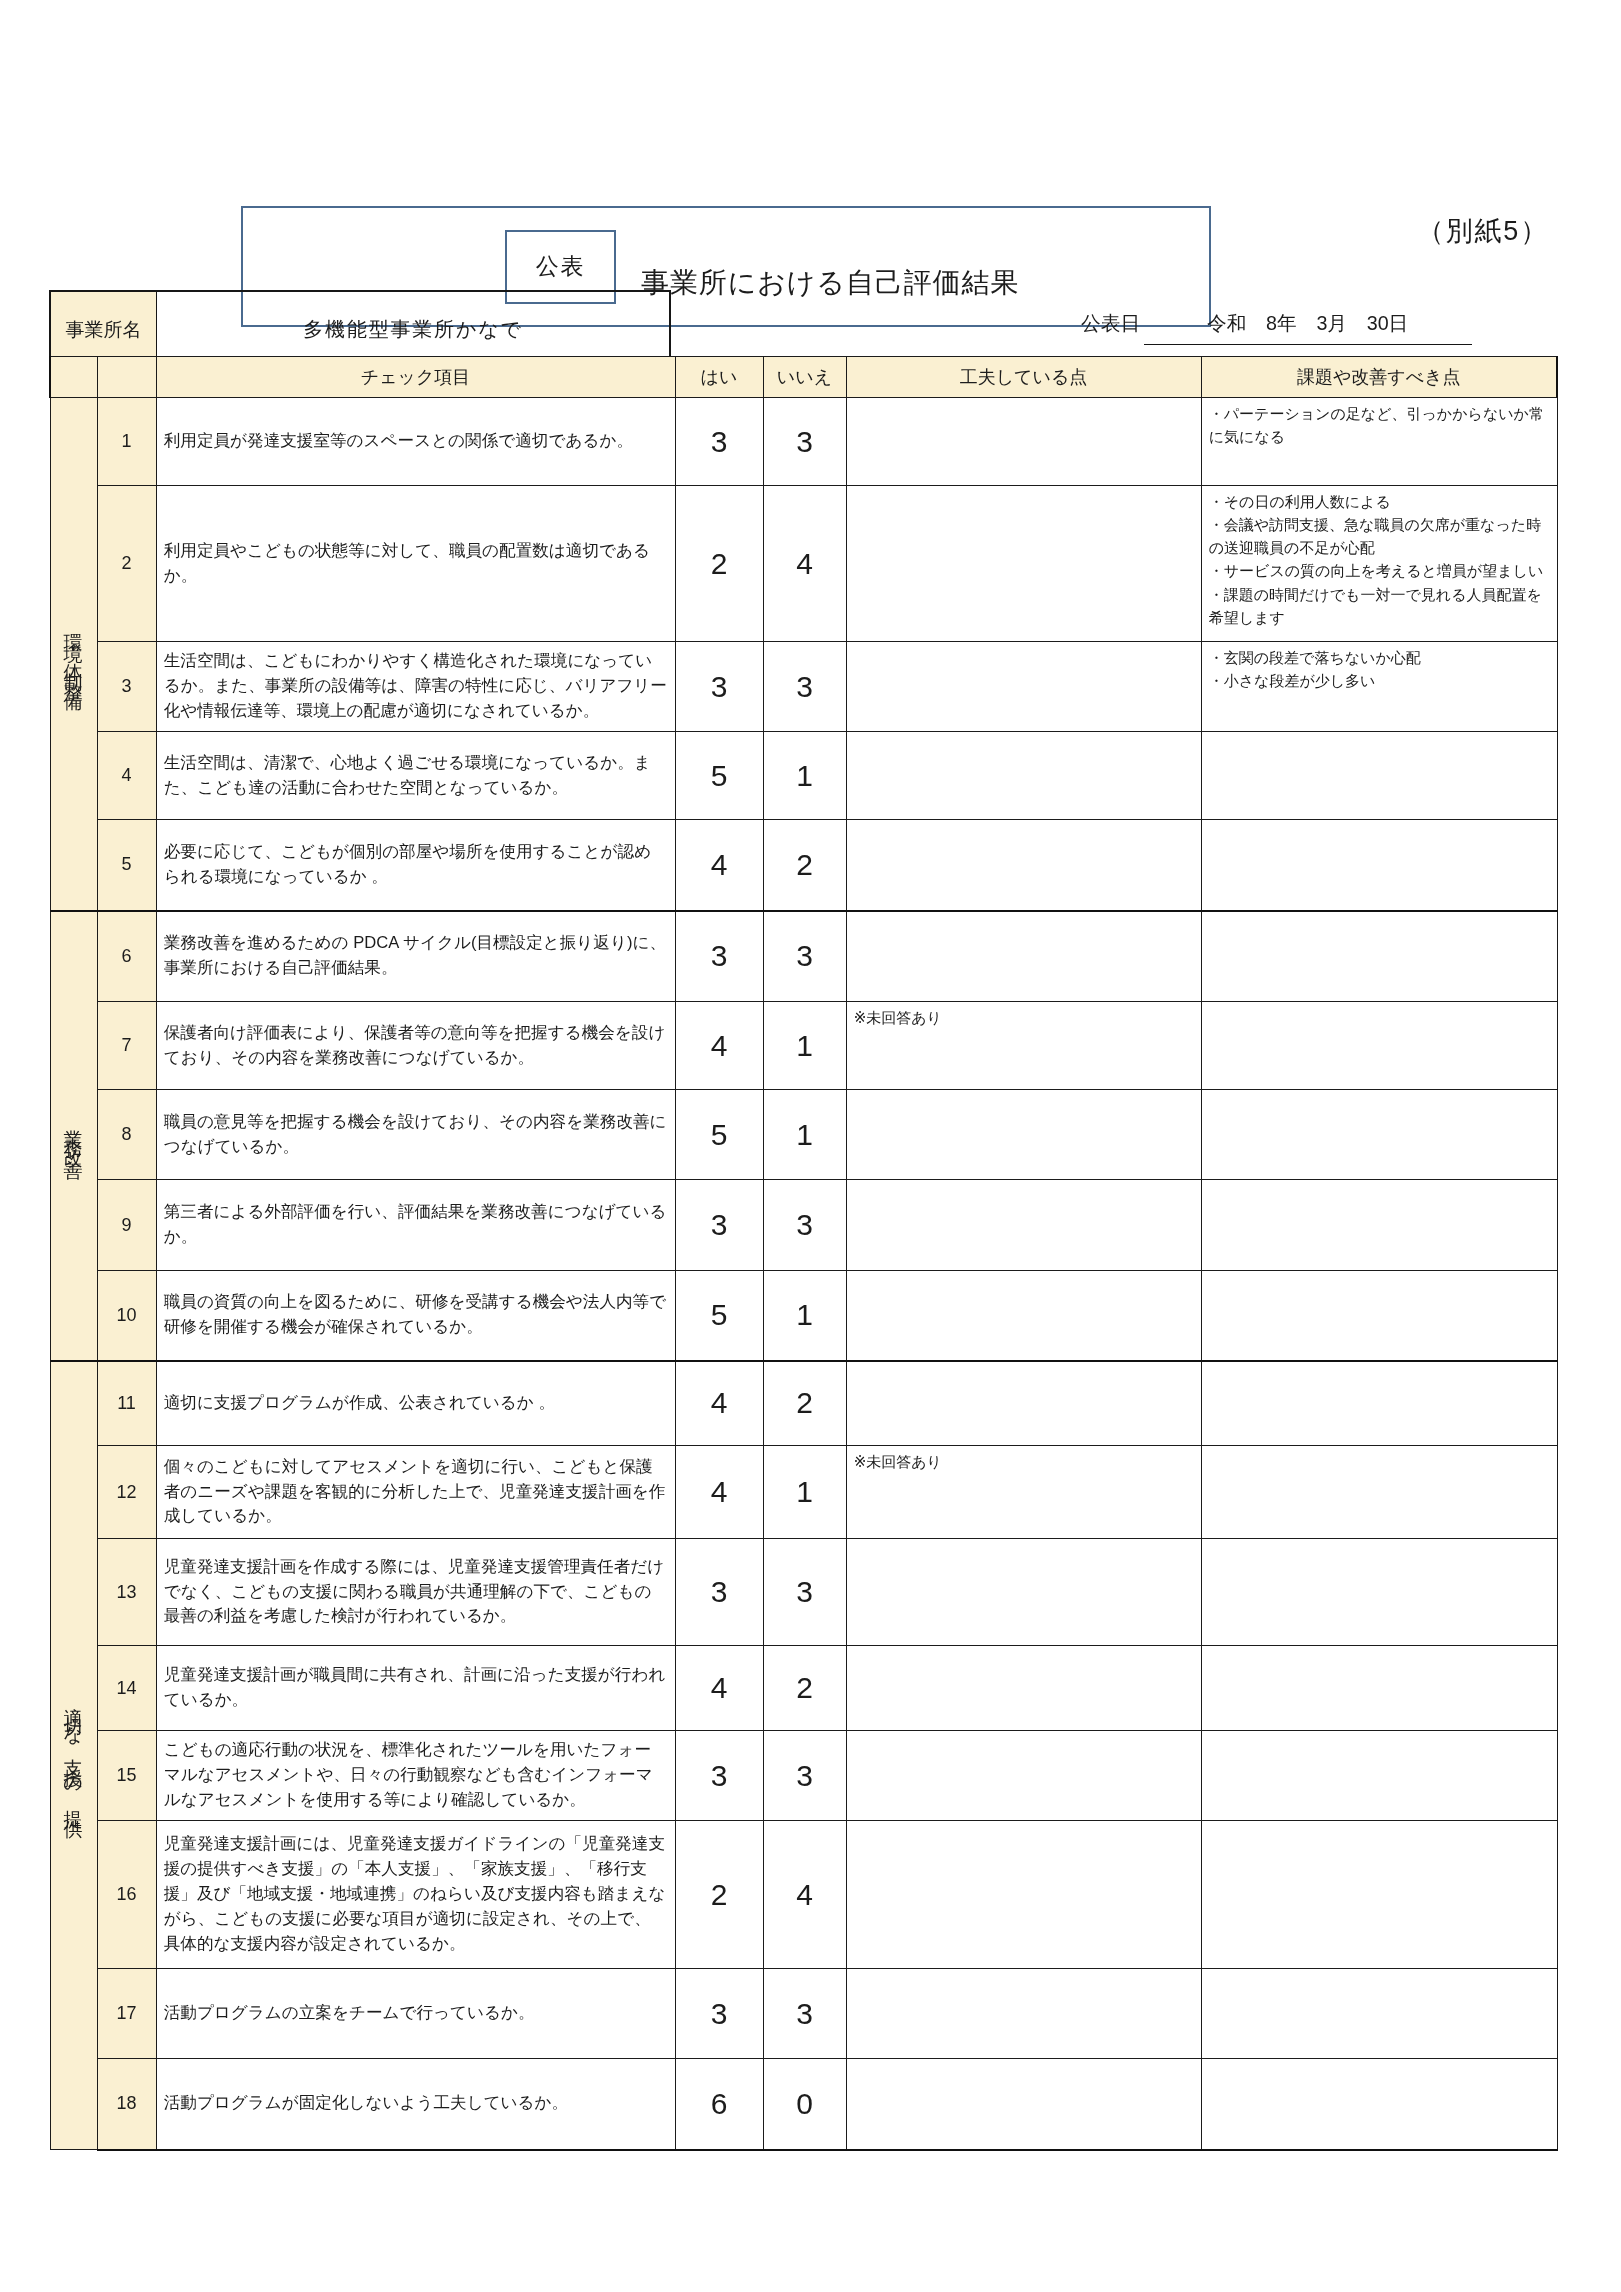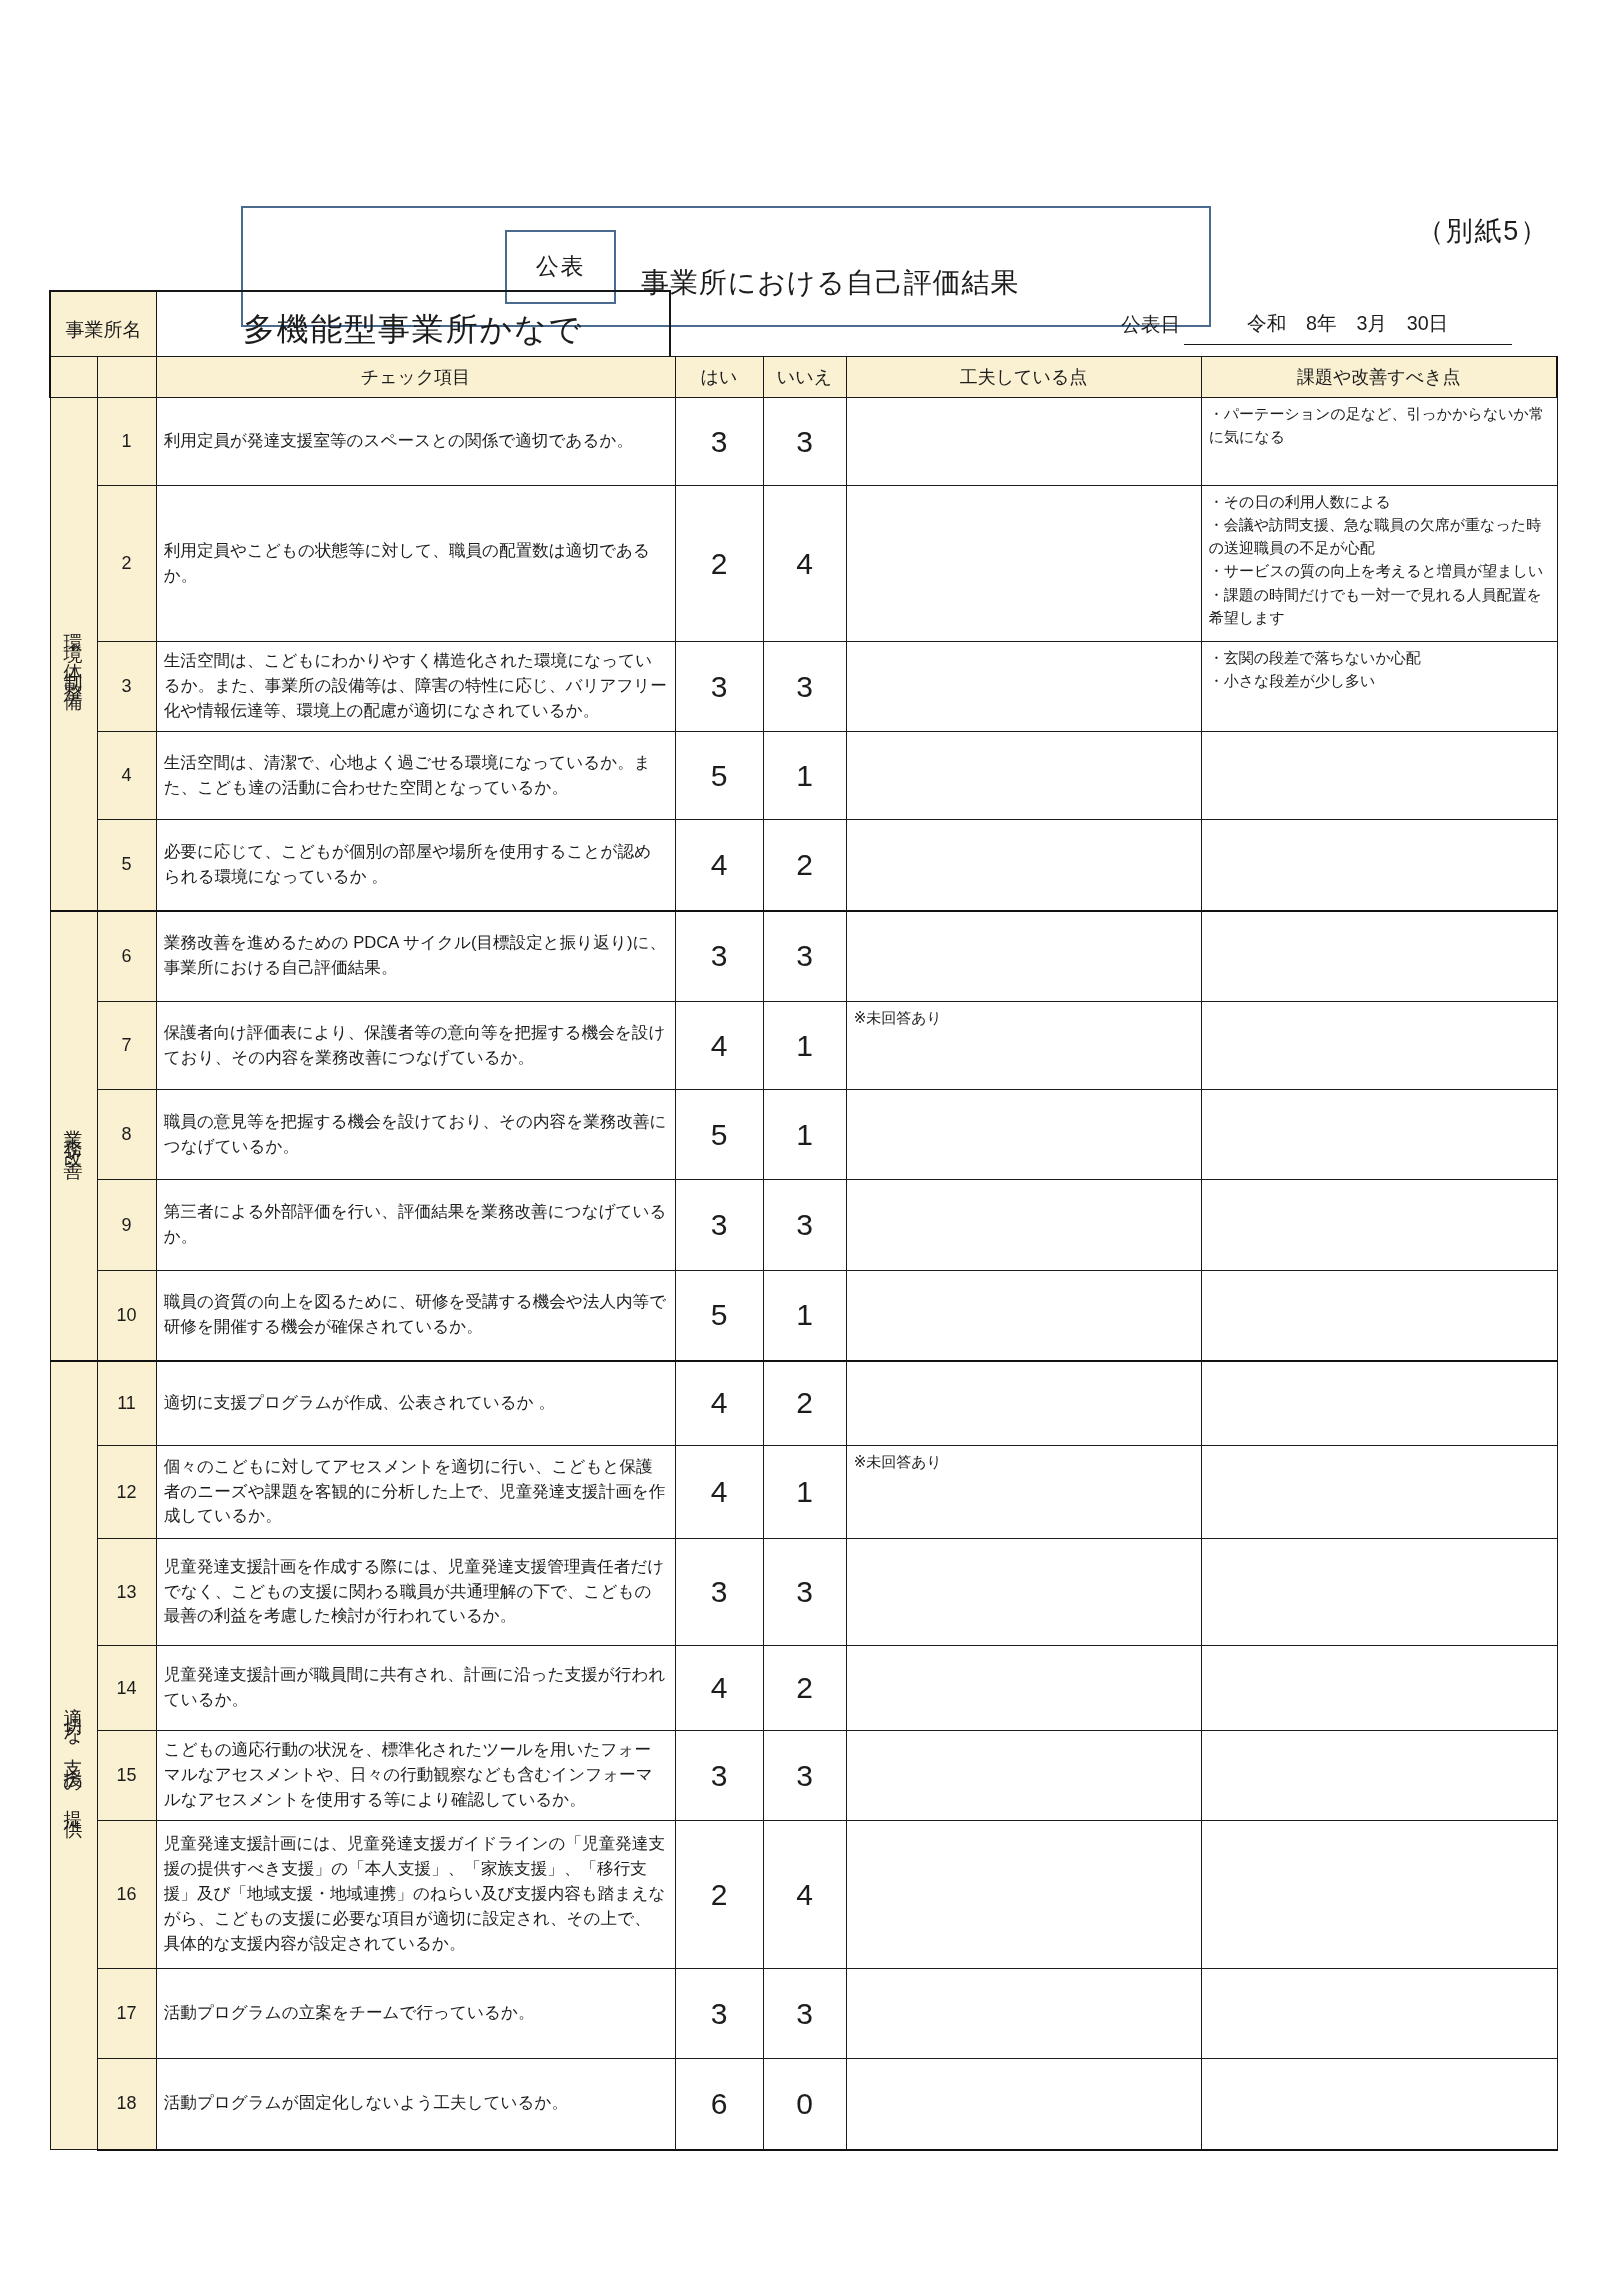--- a/index.html
+++ b/index.html
@@ -21,23 +21,23 @@
   .doc-title{font-size:28px;letter-spacing:0.9px;margin-top:32px;}
   
   .office-box{
     position:absolute;left:49px;top:290px;width:622px;height:79px;box-sizing:border-box;
     border:2.2px solid #161616;display:flex;
   }
   .office-label{
     width:106px;box-sizing:border-box;border-right:1.8px solid #161616;background:#faf0d2;
     display:flex;align-items:center;justify-content:center;font-size:19px;
   }
-  .office-name{flex:1;display:flex;align-items:center;justify-content:center;font-size:32px;letter-spacing:1.8px;}
-  
-  .pubdate{position:absolute;left:1121px;top:310px;display:flex;align-items:center;}
+  .office-name{flex:1;display:flex;align-items:center;justify-content:center;font-size:20px;letter-spacing:1.8px;}
+  
+  .pubdate{position:absolute;left:1081px;top:310px;display:flex;align-items:flex-start;}
   .pubdate-label{font-size:19.7px;margin-right:3.6px;padding-bottom:7.2px;}
   .dateline{
     width:328px;text-align:center;font-size:19.7px;border-bottom:1.8px solid #161616;padding-bottom:7.2px;
   }
   
   table.eval{
     position:absolute;left:49px;top:356px;border-collapse:collapse;table-layout:fixed;
     width:1506px;
   }
   table.eval td{border:1.3px solid #1b1b1b;box-sizing:border-box;padding:3.6px 7.2px;}

